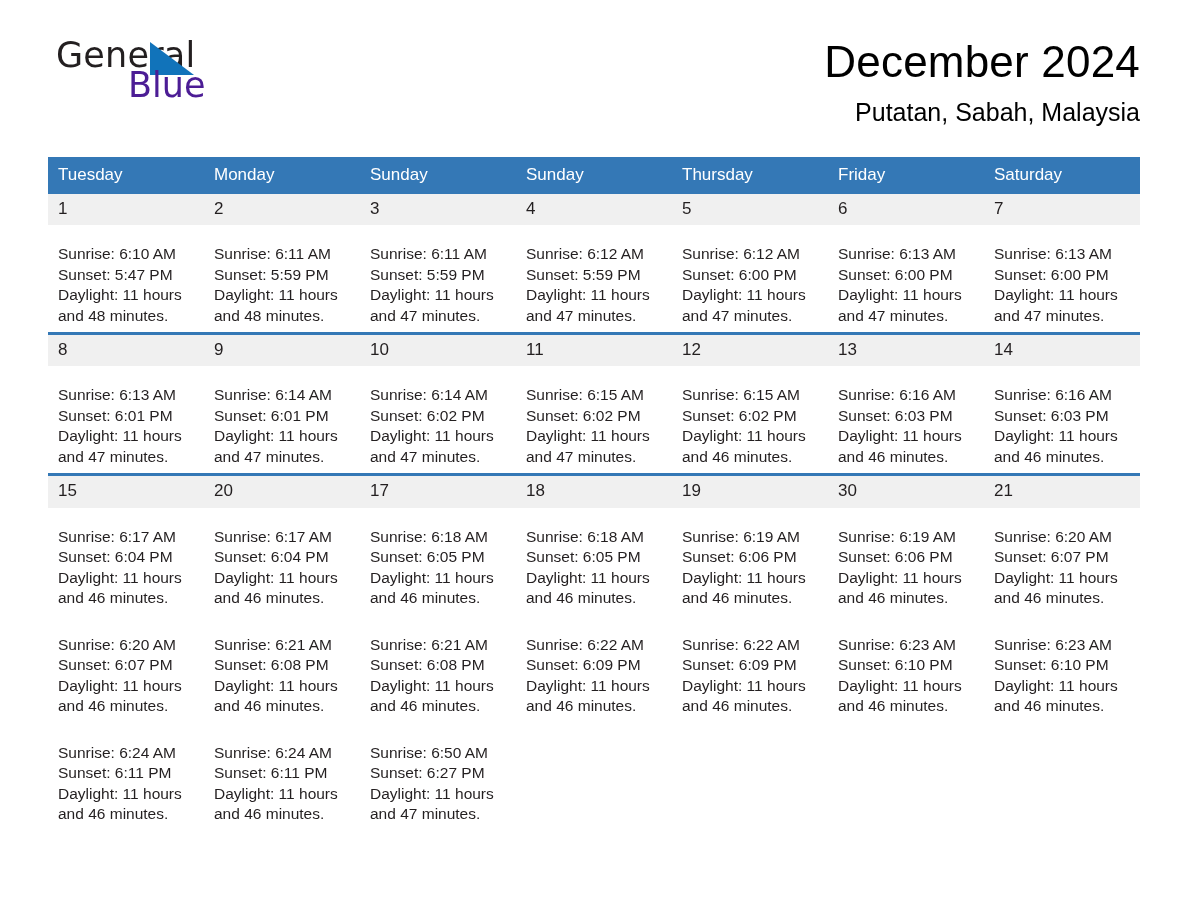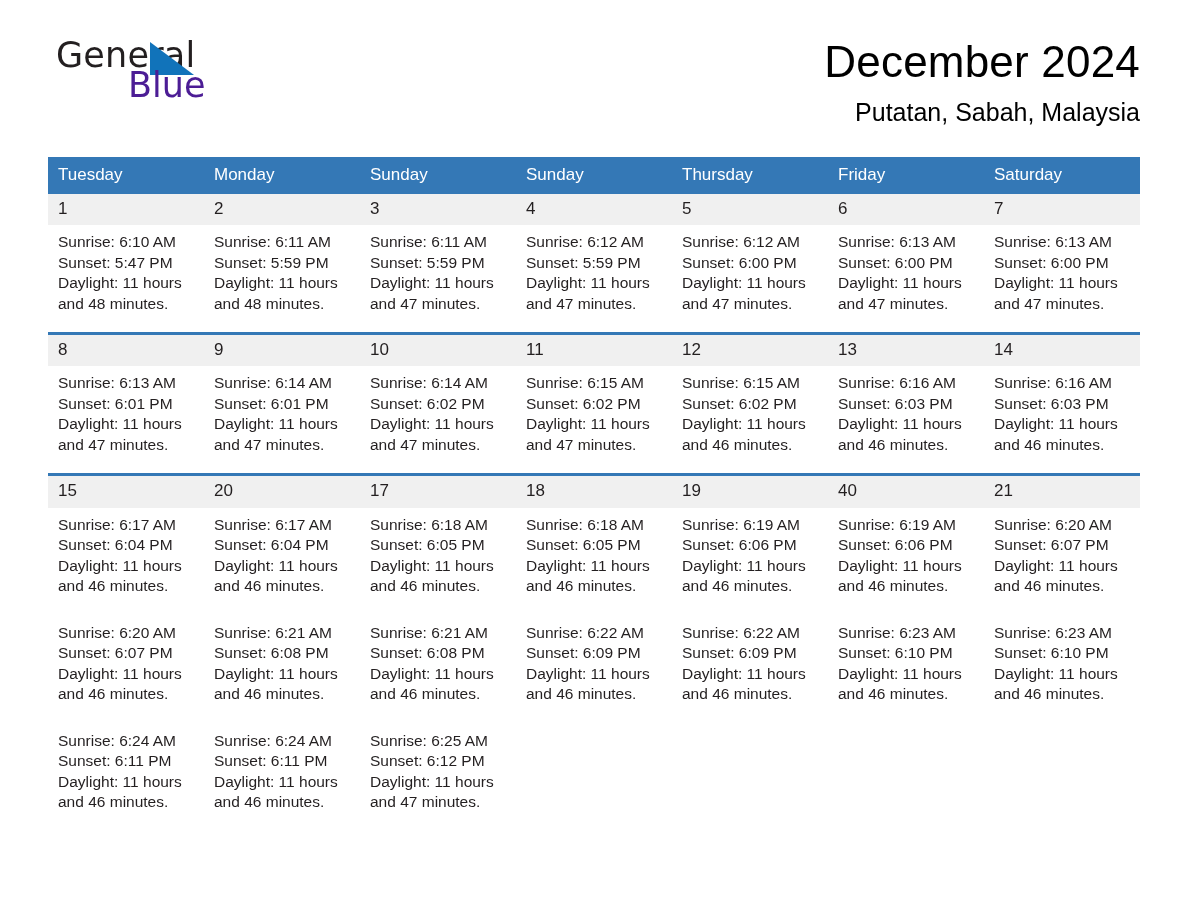--- a/index.html
+++ b/index.html
@@ -116,21 +116,21 @@
     line-height: 1.1;
     vertical-align: top;
     height: 17px;
   }
   tbody tr.first-daynum-row td {
     border-top: none;
   }
   tbody tr.detail-row td {
     background: #ffffff;
     vertical-align: top;
-    padding: 7px 10px 0 10px;
+    padding: 19px 10px 0 10px;
     height: 108px;
     box-sizing: border-box;
   }
   .cell-lines {
     font-size: 15.5px;
     line-height: 20.5px;
     color: #231f20;
     white-space: nowrap;
   }
   .cell-lines div { white-space: nowrap; }
@@ -319,21 +319,21 @@
         </div>
           </td>
       </tr>
 
       <tr class="daynum-row">
         <td>15</td>
         <td>20</td>
         <td>17</td>
         <td>18</td>
         <td>19</td>
-        <td>40</td>
+        <td>30</td>
         <td>21</td>
       </tr>
       <tr class="detail-row">
         <td>
             <div class="cell-lines">
           <div>Sunrise: 6:17 AM</div>
           <div>Sunset: 6:04 PM</div>
           <div>Daylight: 11 hours</div>
           <div>and 46 minutes.</div>
         </div>
@@ -459,22 +459,22 @@
         <td>
             <div class="cell-lines">
           <div>Sunrise: 6:24 AM</div>
           <div>Sunset: 6:11 PM</div>
           <div>Daylight: 11 hours</div>
           <div>and 46 minutes.</div>
         </div>
           </td>
         <td>
             <div class="cell-lines">
-          <div>Sunrise: 6:25 AM</div>
-          <div>Sunset: 6:12 PM</div>
+          <div>Sunrise: 6:50 AM</div>
+          <div>Sunset: 6:27 PM</div>
           <div>Daylight: 11 hours</div>
           <div>and 47 minutes.</div>
         </div>
           </td>
         <td class="empty-cell"></td>
         <td class="empty-cell"></td>
         <td class="empty-cell"></td>
         <td class="empty-cell"></td>
       </tr>
 

